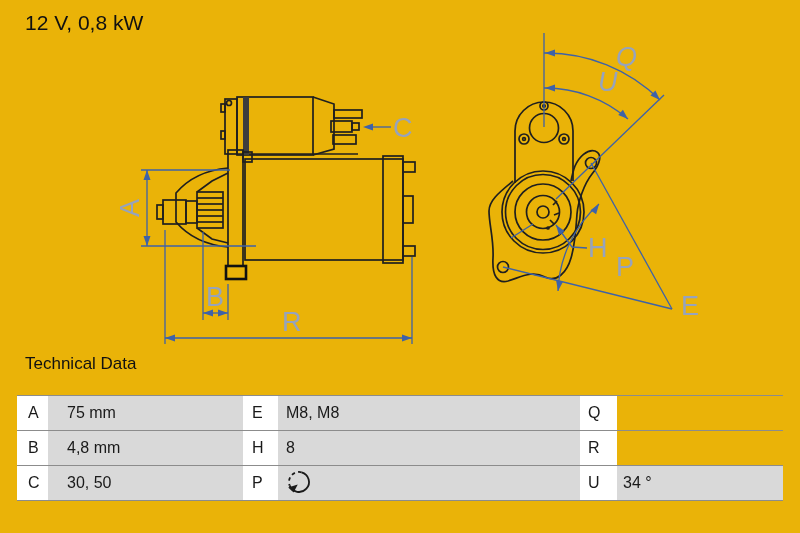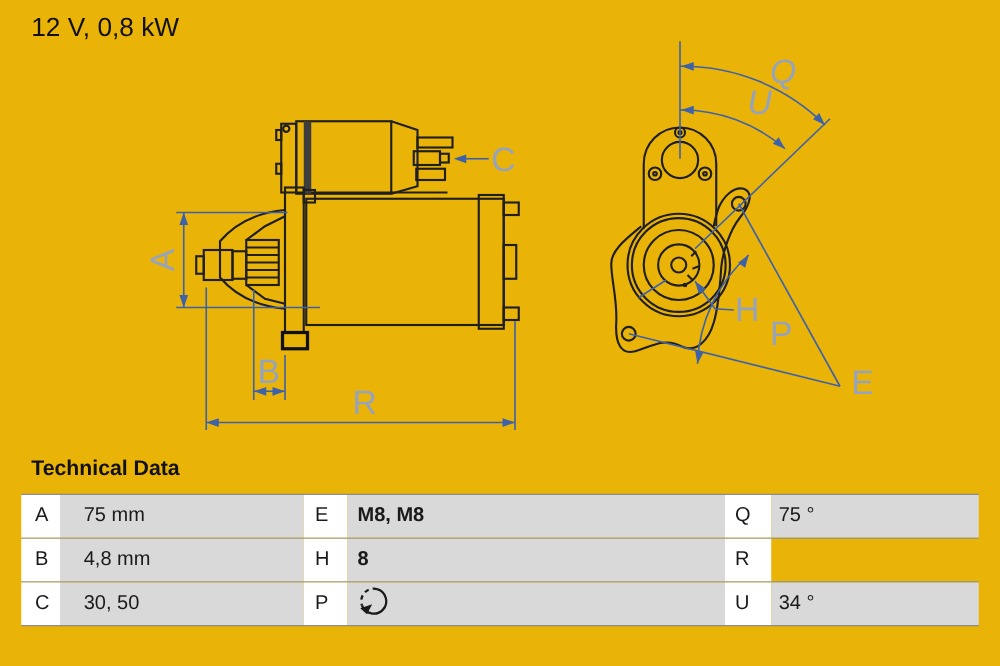--- a/index.html
+++ b/index.html
@@ -10,31 +10,31 @@
   
   .blk{stroke:#1f1f1f;stroke-width:1.7;fill:none;}
   .blk-thick{stroke:#111;stroke-width:2.6;fill:none;}
   .blk-fill{fill:#3d3d3d;stroke:none;}
   .dim{stroke:#3e62a8;stroke-width:1.3;fill:none;}
   .dim-arrow{fill:#3e62a8;stroke:none;}
   .dim-label{font-family:"Liberation Sans",sans-serif;font-weight:300;
              font-size:27px;fill:#96a3bd;}
   .dim-label.it{font-style:italic;}
   
-  .td-heading{position:absolute;left:25px;top:365px;font-size:17px;font-weight:700;color:#111;}
+  .td-heading{position:absolute;left:25px;top:354px;font-size:17px;font-weight:400;color:#111;}
   .data-table{position:absolute;left:17px;top:395px;width:766px;
               border-bottom:1.5px solid #8c8c8c;font-size:16px;}
   .tr{display:flex;height:34px;line-height:34px;border-top:1.5px solid #8c8c8c;align-items:stretch;}
   .cell{white-space:nowrap;overflow:hidden;}
   .key{background:#ffffff;}
   .val{background:#d9d9d9;}
   .k1{width:31px;padding-left:11px;box-sizing:border-box;}
   .v1{width:195px;padding-left:19px;box-sizing:border-box;}
   .k2{width:35px;padding-left:9px;box-sizing:border-box;}
-  .v2{width:302px;padding-left:8px;box-sizing:border-box;font-weight:bold;}
+  .v2{width:302px;padding-left:8px;box-sizing:border-box;}
   .k3{width:37px;padding-left:8px;box-sizing:border-box;}
   .v3{width:166px;padding-left:6px;box-sizing:border-box;}
   .rot-icon{display:inline-block;vertical-align:middle;margin-top:-3px;}
 </style>
 </head>
 <body>
 
 <div class="page">
 
   <div class="spec-title">12 V, 0,8 kW</div>
@@ -186,21 +186,20 @@
 
   <div class="td-heading">Technical Data</div>
 
   <div class="data-table">
     <div class="tr">
       <div class="cell key k1">A</div>
       <div class="cell val v1">75 mm</div>
       <div class="cell key k2">E</div>
       <div class="cell val v2">M8, M8</div>
       <div class="cell key k3">Q</div>
-      <div class="cell val v3">75 °</div>
     </div>
     <div class="tr">
       <div class="cell key k1">B</div>
       <div class="cell val v1">4,8 mm</div>
       <div class="cell key k2">H</div>
       <div class="cell val v2">8</div>
       <div class="cell key k3">R</div>
     </div>
     <div class="tr">
       <div class="cell key k1">C</div>

